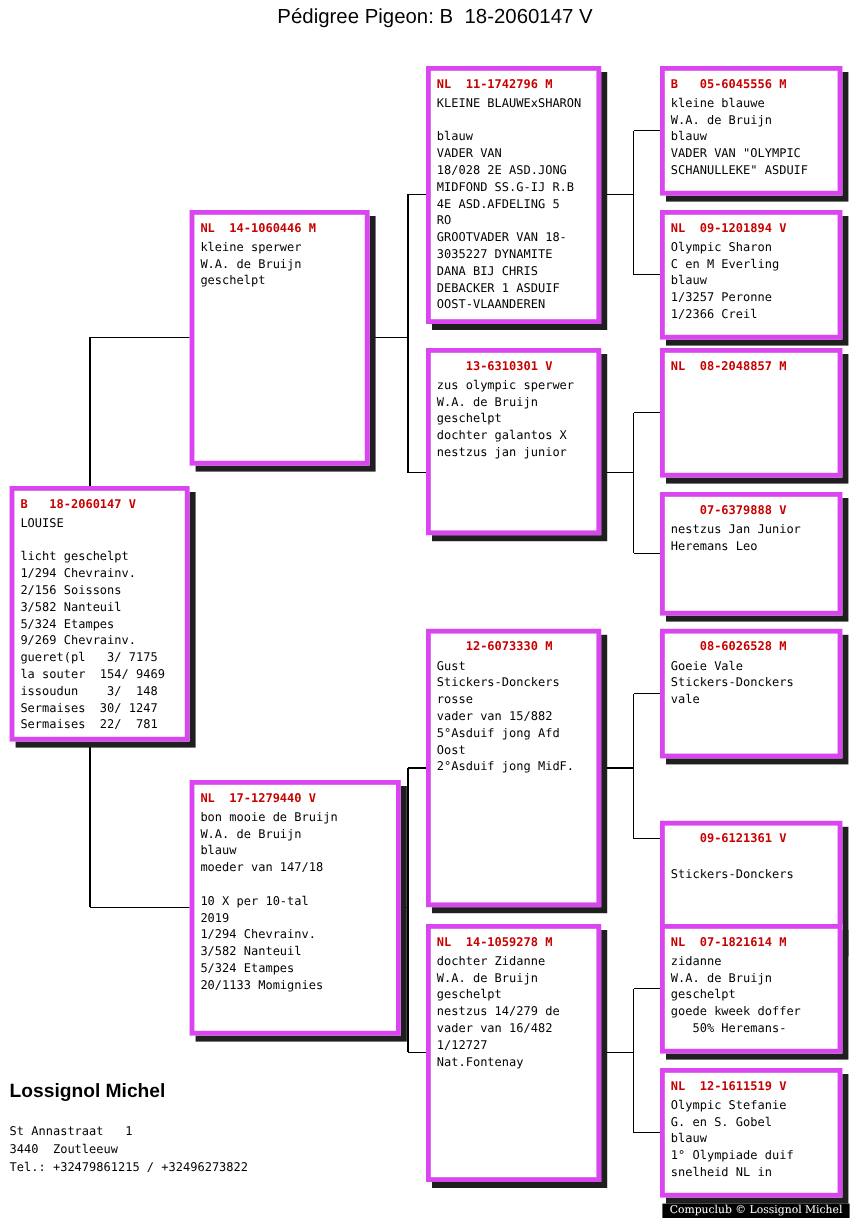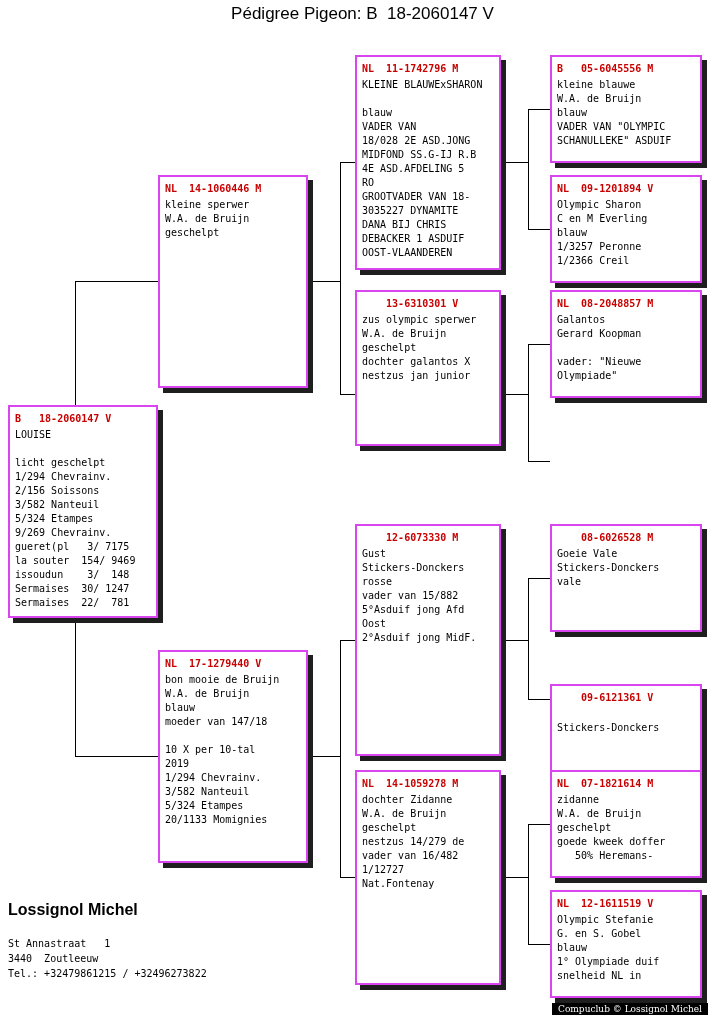--- a/index.html
+++ b/index.html
@@ -8,21 +8,21 @@
     position:relative; width:713px; height:1024px; background:#ffffff;
     font-family:"DejaVu Sans Mono", monospace; overflow:hidden;
   }
   .title {
     position:absolute; top:4px; left:0; width:100%; text-align:center;
     font-family:"Liberation Sans", sans-serif; font-size:17px; color:#000;
     white-space:pre;
     padding-left:12px;
   }
   .pbox {
-    position:absolute; background:#ffffff; border:2px solid #d946ef;
+    position:absolute; background:#ffffff; border:4px solid #d946ef;
     box-shadow:5px 5px 0 #1f1f1f; padding:4px 5px 2px 5px;
   }
   .pbox .hdr {
     color:#c80000; font-weight:bold; font-size:10px; line-height:15px;
     white-space:pre; margin-bottom:2px;
   }
   .pbox .body {
     color:#000000; font-size:10px; line-height:14px; white-space:pre;
   }
   .connectors { position:absolute; top:0; left:0; }
@@ -100,21 +100,21 @@
 Sermaises  22/  781</div>
   </div>
 
   <div class="pbox" style="left:158px;top:175px;width:150px;height:213px">
     <div class="hdr">NL  14-1060446 M</div>
     <div class="body">kleine sperwer
 W.A. de Bruijn
 geschelpt</div>
   </div>
 
-  <div class="pbox" style="left:158px;top:650px;width:150px;height:213px">
+  <div class="pbox" style="left:158px;top:650px;width:176px;height:213px">
     <div class="hdr">NL  17-1279440 V</div>
     <div class="body">bon mooie de Bruijn
 W.A. de Bruijn
 blauw
 moeder van 147/18
 
 10 X per 10-tal
 2019
 1/294 Chevrainv.
 3/582 Nanteuil
@@ -183,27 +183,27 @@
     <div class="hdr">NL  09-1201894 V</div>
     <div class="body">Olympic Sharon
 C en M Everling
 blauw
 1/3257 Peronne
 1/2366 Creil</div>
   </div>
 
   <div class="pbox" style="left:550px;top:290px;width:152px;height:108px">
     <div class="hdr">NL  08-2048857 M</div>
-    <div class="body">Galantos
-Gerard Koopman
-
-vader: "Nieuwe
-Olympiade"</div>
-  </div>
-
+  </div>
+
+  <div class="pbox" style="left:550px;top:410px;width:152px;height:103px">
+    <div class="hdr">    07-6379888 V</div>
+    <div class="body">nestzus Jan Junior
+Heremans Leo</div>
+  </div>
 
   <div class="pbox" style="left:550px;top:524px;width:152px;height:108px">
     <div class="hdr">    08-6026528 M</div>
     <div class="body">Goeie Vale
 Stickers-Donckers
 vale</div>
   </div>
 
   <div class="pbox" style="left:550px;top:684px;width:152px;height:108px">
     <div class="hdr">    09-6121361 V</div>

